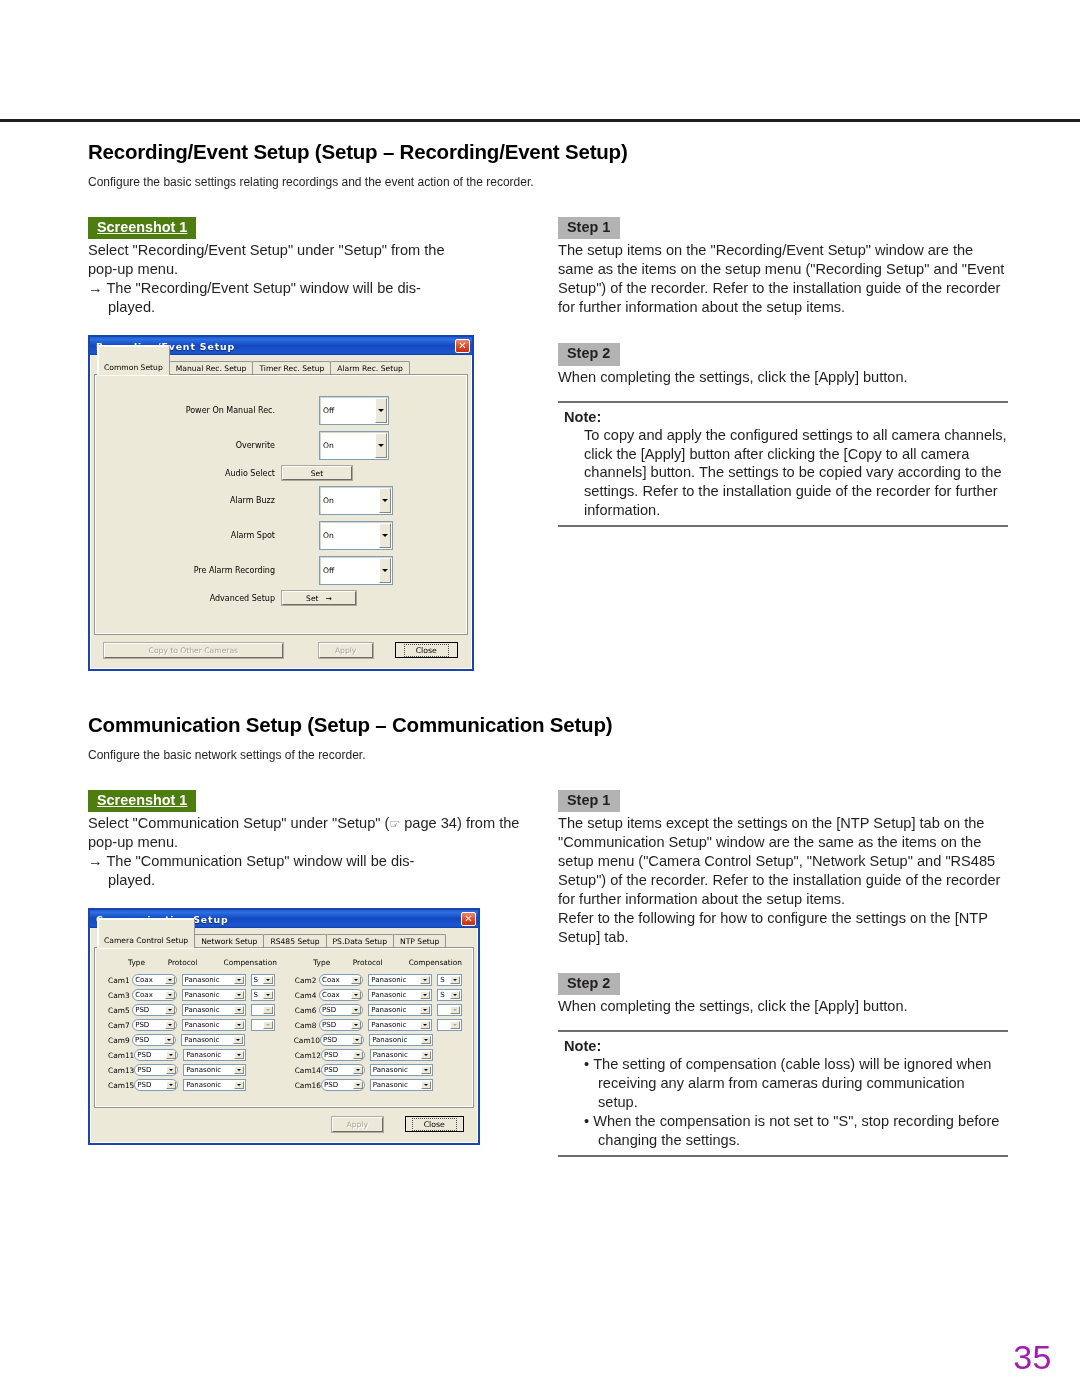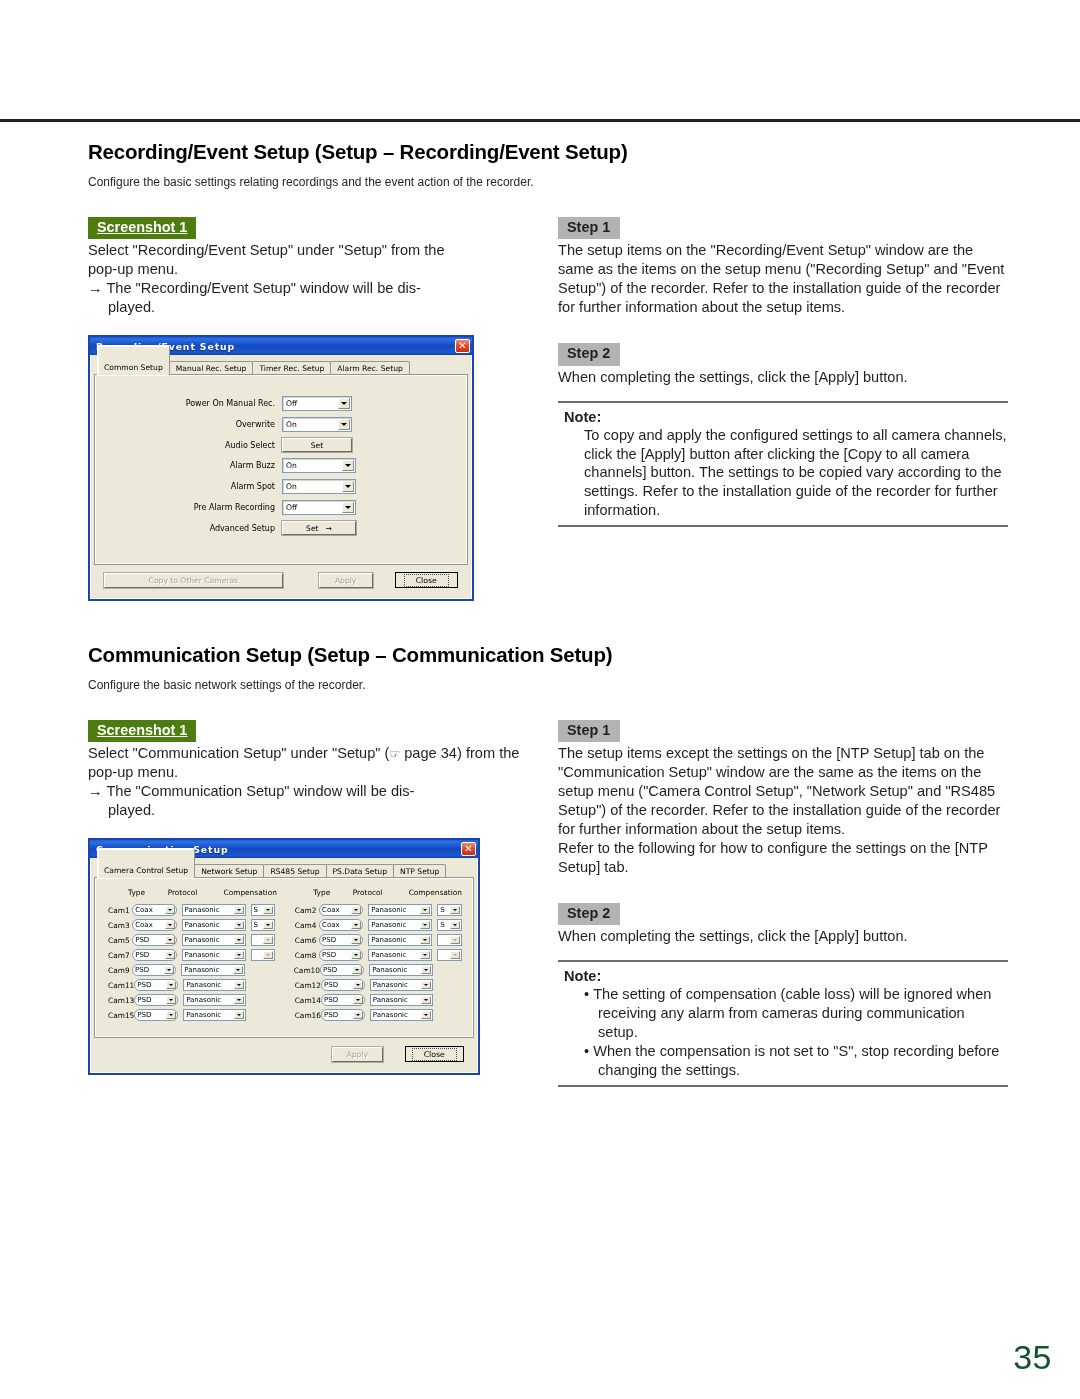--- a/index.html
+++ b/index.html
@@ -13,21 +13,21 @@
     overflow:hidden;
   }
 
   
   .page-rule {
     position:absolute; left:0; right:0; top:119px;
     height:3px; background:#231f20;
   }
   .page-number {
     position:absolute; right:28px; bottom:22px;
-    font-size:34px; font-weight:400; color:#14532d;
+    font-size:34px; font-weight:400; color:#a21caf;
     letter-spacing:0.5px;
   }
 
   .content { position:absolute; left:88px; top:140px; width:920px; }
 
   
   h1.section-title {
     font-size:20.5px; font-weight:bold; margin:0 0 11px 0;
     letter-spacing:-0.2px; color:#000000;
   }
@@ -115,23 +115,23 @@
   }
 
   
   .form-rows { padding:20px 0 22px 0; }
   .frow { display:flex; align-items:center; margin-bottom:6px; }
   .flabel {
     width:186px; text-align:right; padding-right:7px;
     font-size:8px; color:#000; white-space:nowrap;padding-left:36px;
   }
   .fcombo {
-    height:15px; width:70px; background:#ffffff;
+    height:29px; width:70px; background:#ffffff;
     border:1px solid #7f9db9; display:flex; align-items:center;
-    position:relative; box-shadow:inset 1px 1px 0 #d8d4c8;
+    position:relative; box-shadow:inset 1px 1px 0 #d8d4c8;margin-left:37px;
   }
   .fcombo .val { font-size:7.6px; padding-left:3px; color:#000; }
   .fcombo .arrow {
     position:absolute; right:1px; top:1px; bottom:1px; width:12px;
     background:#ece9d8; border:1px solid #ffffff;
     border-right-color:#8a887f; border-bottom-color:#8a887f;
     display:flex; align-items:center; justify-content:center;
   }
   .fcombo .arrow::after {
     content:""; width:0; height:0;

